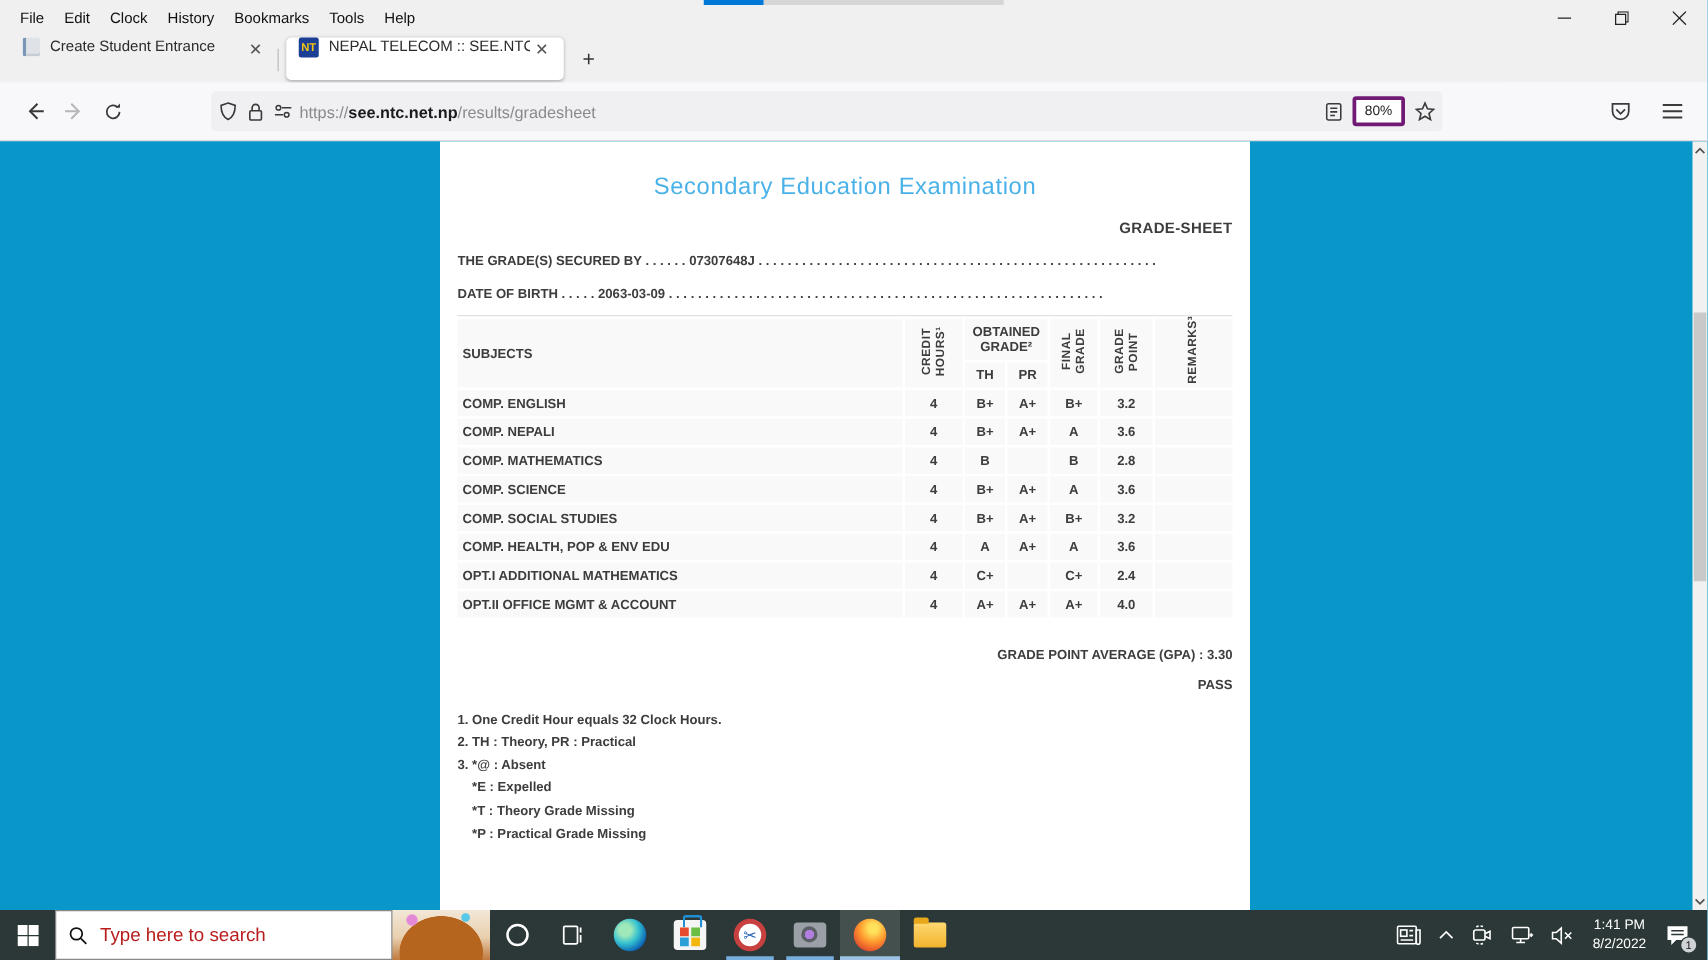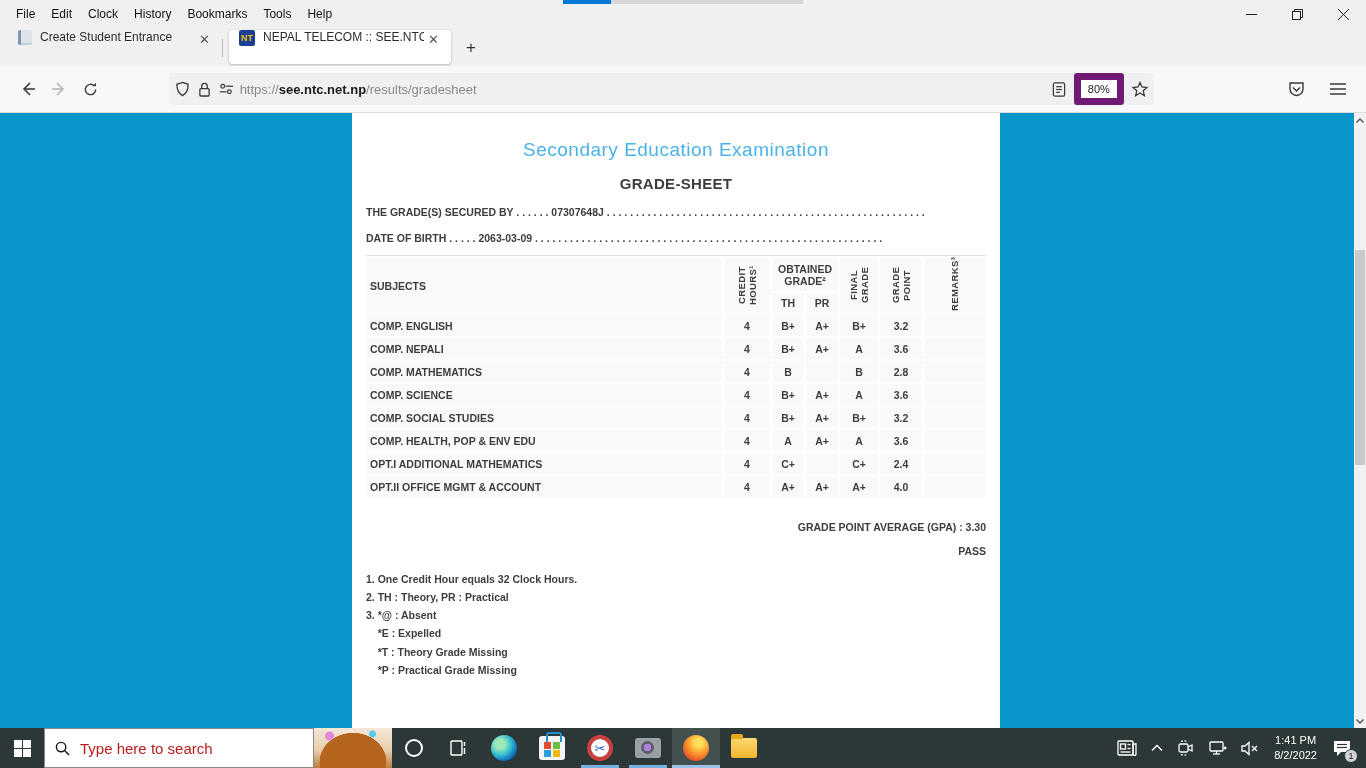--- a/index.html
+++ b/index.html
@@ -27,32 +27,32 @@
   .tab-sep { width:1px; height:18px; background:#bbb; margin:0 0 9px 0; }
   .favicon-doc { width:14px; height:15px; background:#dfe3e8; border-left:3px solid #7c96b8; border-radius:2px; box-shadow:inset 0 -2px 0 #c6ccd4; }
   .favicon-nt { width:16px; height:16px; background:#1b3f94; color:#f6c411; font-size:9px; font-weight:bold; display:flex; align-items:center; justify-content:center; border-radius:2px; }
   .newtab-btn { width:28px; height:28px; margin:0 0 4px 6px; display:flex; align-items:center; justify-content:center; font-size:17px; color:#333; border-radius:4px; }
 
   #navbar { position:absolute; top:66px; left:0; width:1366px; height:47px; background:#f8f8fa; border-bottom:1px solid #dcdce0; display:flex; align-items:center; padding:0 12px; }
   .nav-btn { width:32px; height:32px; display:flex; align-items:center; justify-content:center; border-radius:4px; }
   #urlbar { margin-left:62px; width:999px; height:32px; background:#f0f0f2; border-radius:4px; display:flex; align-items:center; padding:0 6px; }
   #url-text { flex:1; font-size:13px; color:#8a8a8e; margin-left:6px; white-space:nowrap; overflow:hidden; }
   #url-text b { color:#1b1b1d; font-weight:600; }
-  .zoom-badge { background:#fff; border:7px solid #701a75; border-radius:3px; font-size:11px; color:#222; padding:3px 7px; margin:0 8px; }
+  .zoom-badge { background:#fff; border:3px solid #701a75; border-radius:3px; font-size:11px; color:#222; padding:3px 7px; margin:0 8px; }
   #pocket-btn { margin-left:127px; }
 
   
   #viewport { position:absolute; top:113px; left:0; width:1366px; height:615px; background:#0996c8; overflow:hidden; }
   #scrollbar { position:absolute; top:0; right:0; width:12px; height:615px; background:#f1f1f1; }
   #scroll-thumb { position:absolute; top:137px; left:1px; width:10px; height:215px; background:#c9c9c9; }
   .scroll-arrow { position:absolute; left:0; width:12px; height:14px; display:flex; align-items:center; justify-content:center; color:#505050; font-size:9px; }
 
   #card { position:absolute; left:352px; top:0; width:648px; min-height:615px; background:#fff; padding:18px 14px 0 14px; color:#3d3d3d; }
   #page-title { text-align:center; font-size:19px; color:#4ab2e8; letter-spacing:.5px; margin-top:8px; }
-  #page-subtitle { text-align:center; font-size:15px; font-weight:bold; margin-top:14px; letter-spacing:.3px; }
+  #page-subtitle { text-align:right; font-size:12px; font-weight:bold; margin-top:14px; letter-spacing:.3px; }
   .info { font-size:10.5px; font-weight:bold; margin-top:14px; white-space:nowrap; overflow:hidden; }
 
   #grade-table-wrap { margin-top:11px; border-top:1px solid #e2e2e2; }
   table.grades { width:620px; border-collapse:separate; border-spacing:2px; margin-left:-2px; table-layout:fixed; }
   table.grades td, table.grades th { background:#f9f9f9; font-size:10.5px; font-weight:bold; color:#3d3d3d; padding:0 4px; }
   th.subj-h { text-align:left; width:356px; padding-left:10px; }
   col.c-credit{width:46px;} col.c-th{width:32px;} col.c-pr{width:32px;}
   col.c-final{width:38px;} col.c-gp{width:42px;} col.c-rem{width:62px;}
   .vcell { vertical-align:middle; text-align:center; height:55px; }
   .vtext { display:inline-block; writing-mode:vertical-rl; transform:rotate(180deg); height:52px; font-size:9.5px; line-height:1.2; letter-spacing:.4px; white-space:normal; }

